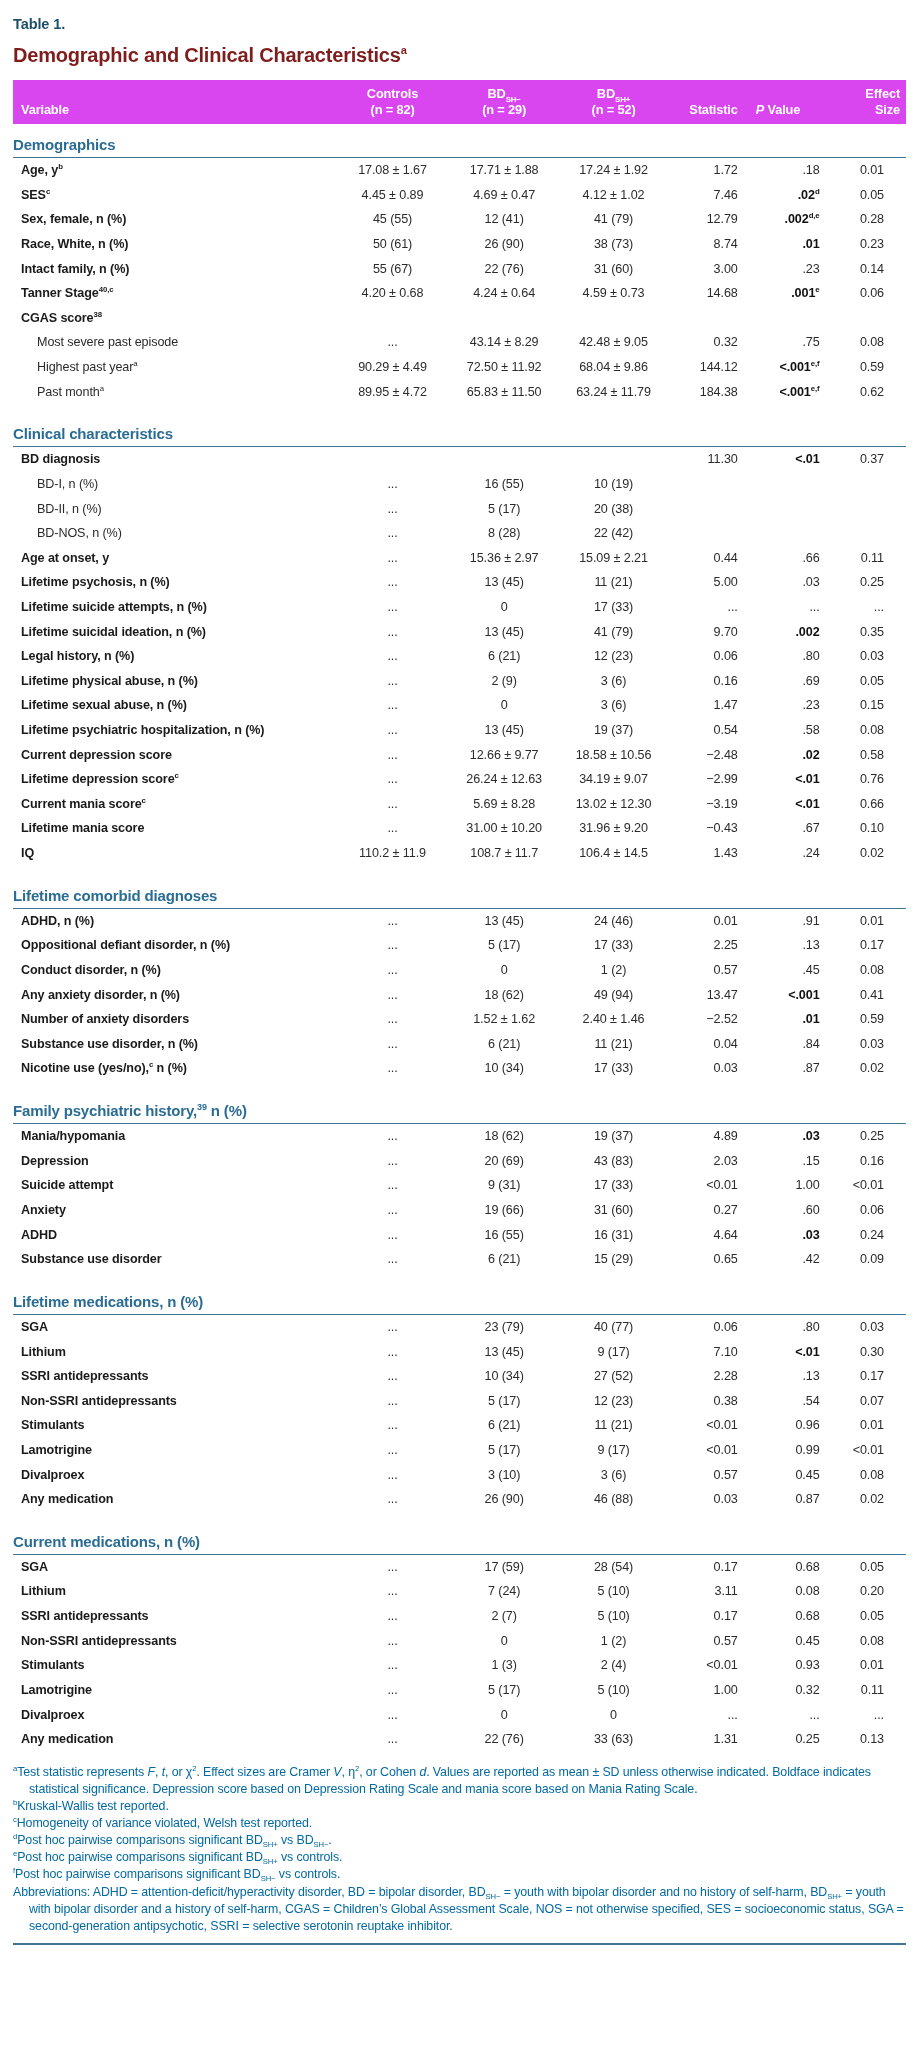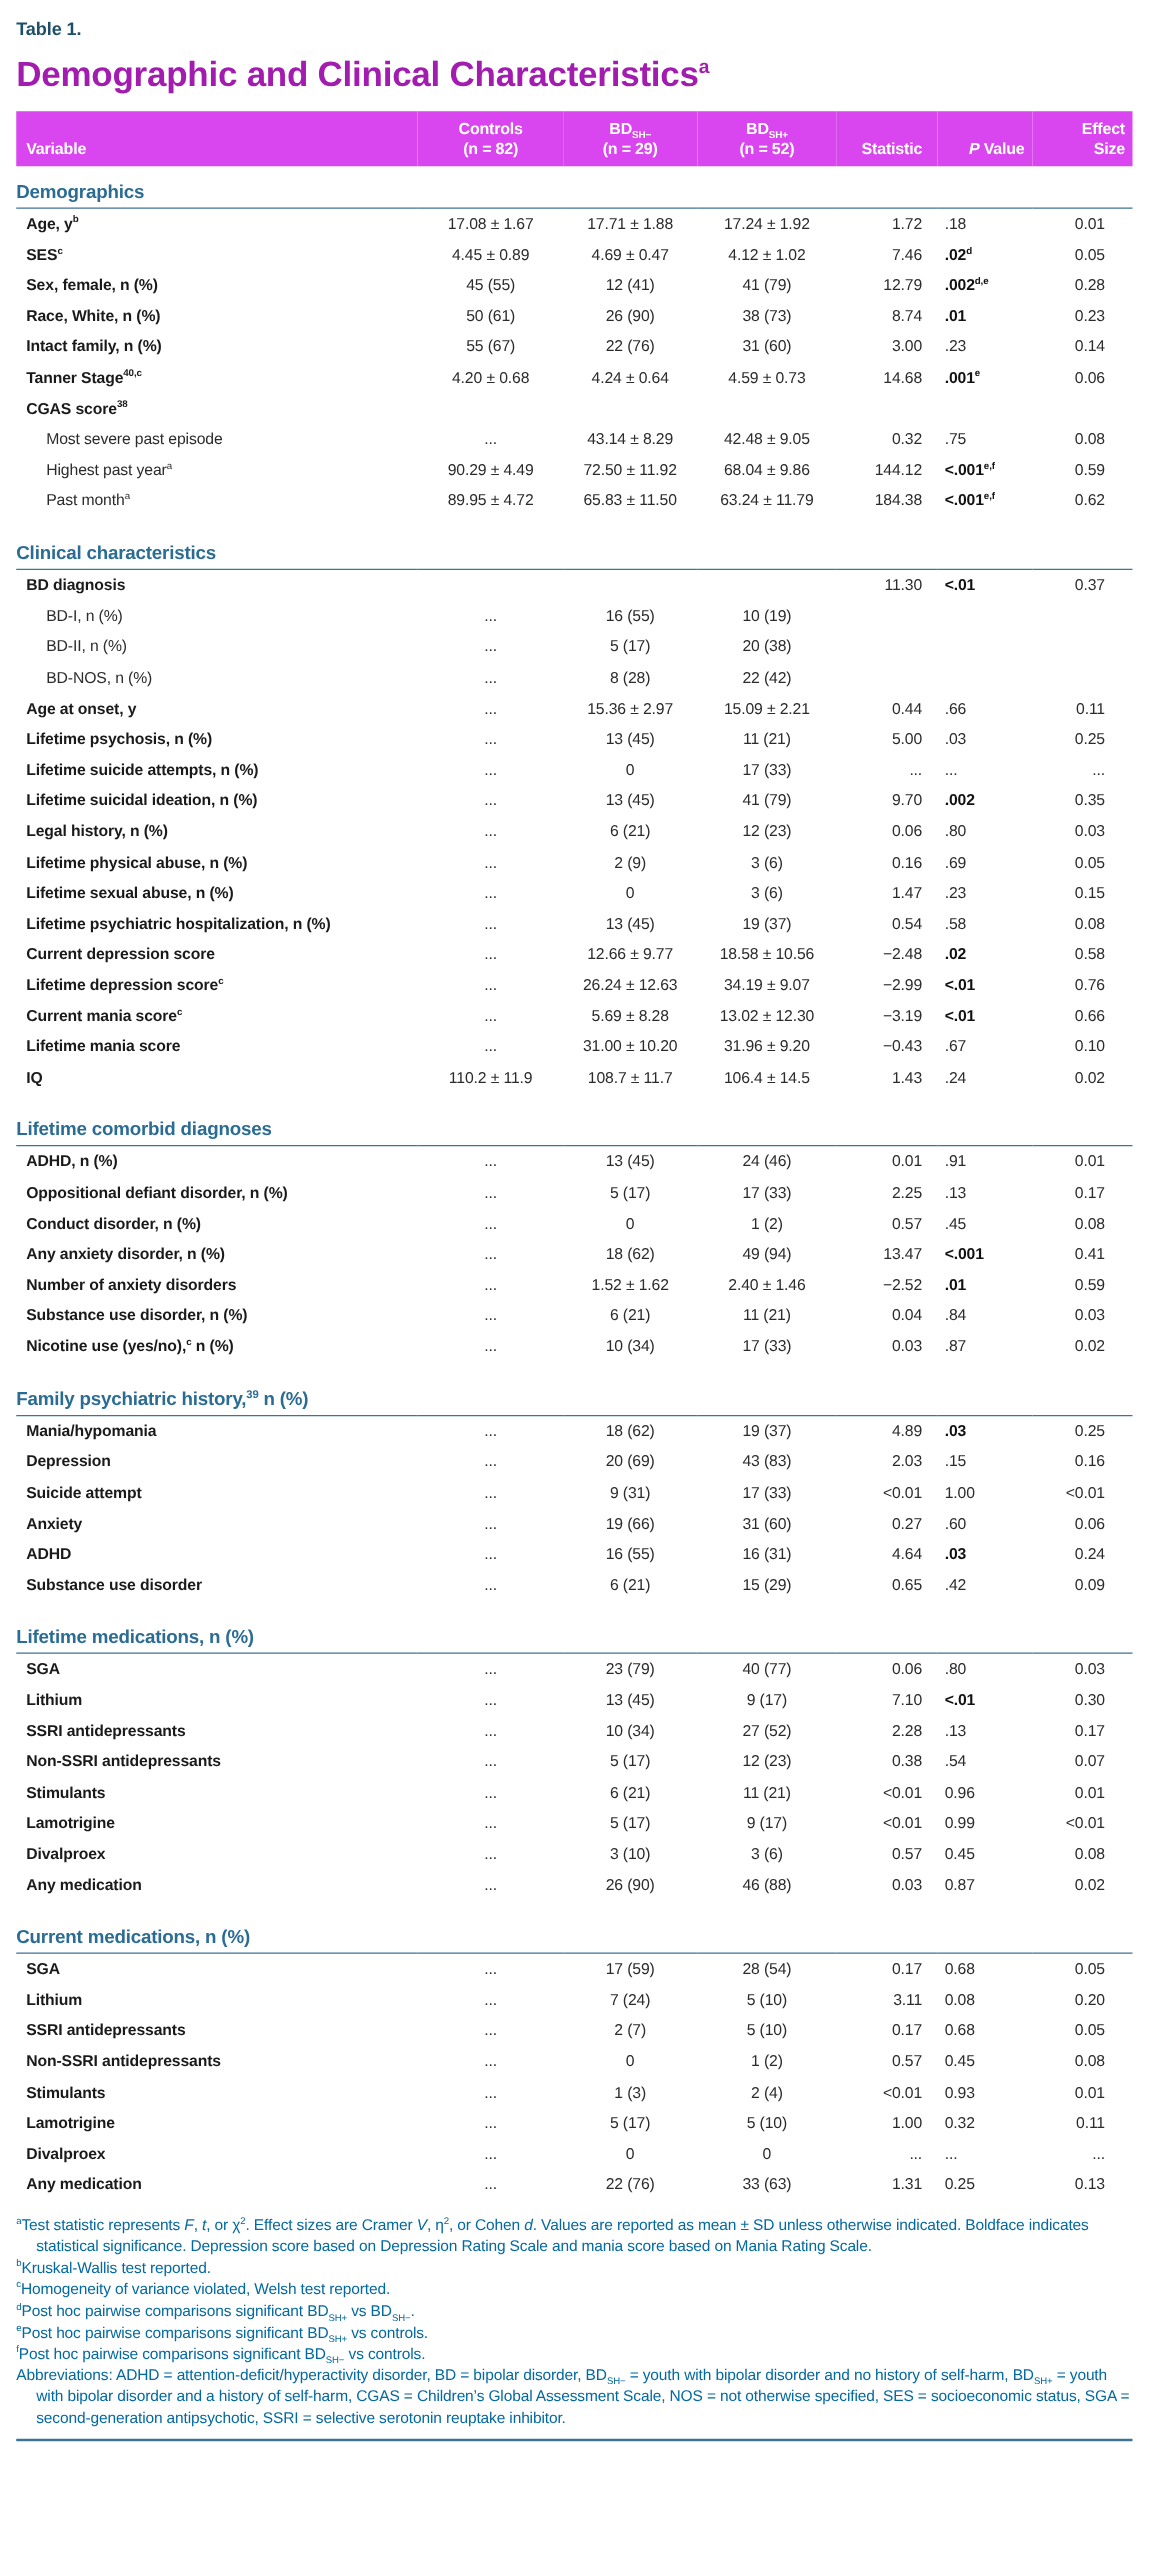--- a/index.html
+++ b/index.html
@@ -9,21 +9,21 @@
     color:#222;
     -webkit-font-smoothing:antialiased;
   }
   .page{padding:12px 13px 0 13px;}
 
   .table-label{
     color:#1d4f68;font-weight:bold;font-size:14.5px;letter-spacing:-0.1px;
     margin:4px 0 0 0;
   }
   .table-title{
-    color:#a21caf;font-weight:bold;font-size:28px;letter-spacing:-0.2px;
+    color:#7f1d1d;font-weight:bold;font-size:20px;letter-spacing:-0.2px;
     margin:12px 0 13px 0;
   }
   .table-title sup{font-size:0.55em;}
 
   table{width:100%;border-collapse:collapse;table-layout:fixed;}
 
   col.col-variable{width:36%;}
   col.col-controls{width:13%;}
   col.col-bdshm{width:12%;}
   col.col-bdshp{width:12.5%;}
@@ -32,34 +32,34 @@
   col.col-effect{width:9%;}
 
   thead th{
     background:#d946ef;color:#ffffff;
     font-size:12.8px;font-weight:bold;letter-spacing:-0.15px;
     padding:6px 6px 6px 6px;vertical-align:bottom;line-height:1.25;
   }
   th.col-variable{text-align:left;padding-left:8px;}
   th.col-controls,th.col-bdshm,th.col-bdshp{text-align:center;}
   th.col-stat{text-align:right;padding-right:12px;}
-  th.col-p{text-align:right;}
+  th.col-p{text-align:left;}
   th.col-effect{text-align:right;}
   thead sub{font-size:0.62em;}
 
   td{
     font-size:12.6px;line-height:1.2;
     padding:5px 6px 4.5px 6px;vertical-align:bottom;
     letter-spacing:-0.1px;color:#2b2b2b;
   }
   td.lbl{font-weight:bold;color:#1a1a1a;padding-left:8px;}
   td.lbl.sub{font-weight:normal;padding-left:24px;color:#2b2b2b;}
   td.col-controls,td.col-bdshm,td.col-bdshp{text-align:center;}
   td.col-stat{text-align:right;padding-right:12px;}
-  td.col-p{text-align:left;}
+  td.col-p{text-align:right;}
   td.col-effect{text-align:right;padding-right:22px;}
   td.bold-p{font-weight:bold;color:#111;}
 
   tr.section-row td{
     padding:21px 0 3px 0;
     border-bottom:1.5px solid #3e7394;
   }
   tr.section-row:first-child td{padding-top:12px;}
   .section-title{
     color:#2a6c93;font-weight:bold;font-size:15px;letter-spacing:-0.15px;

